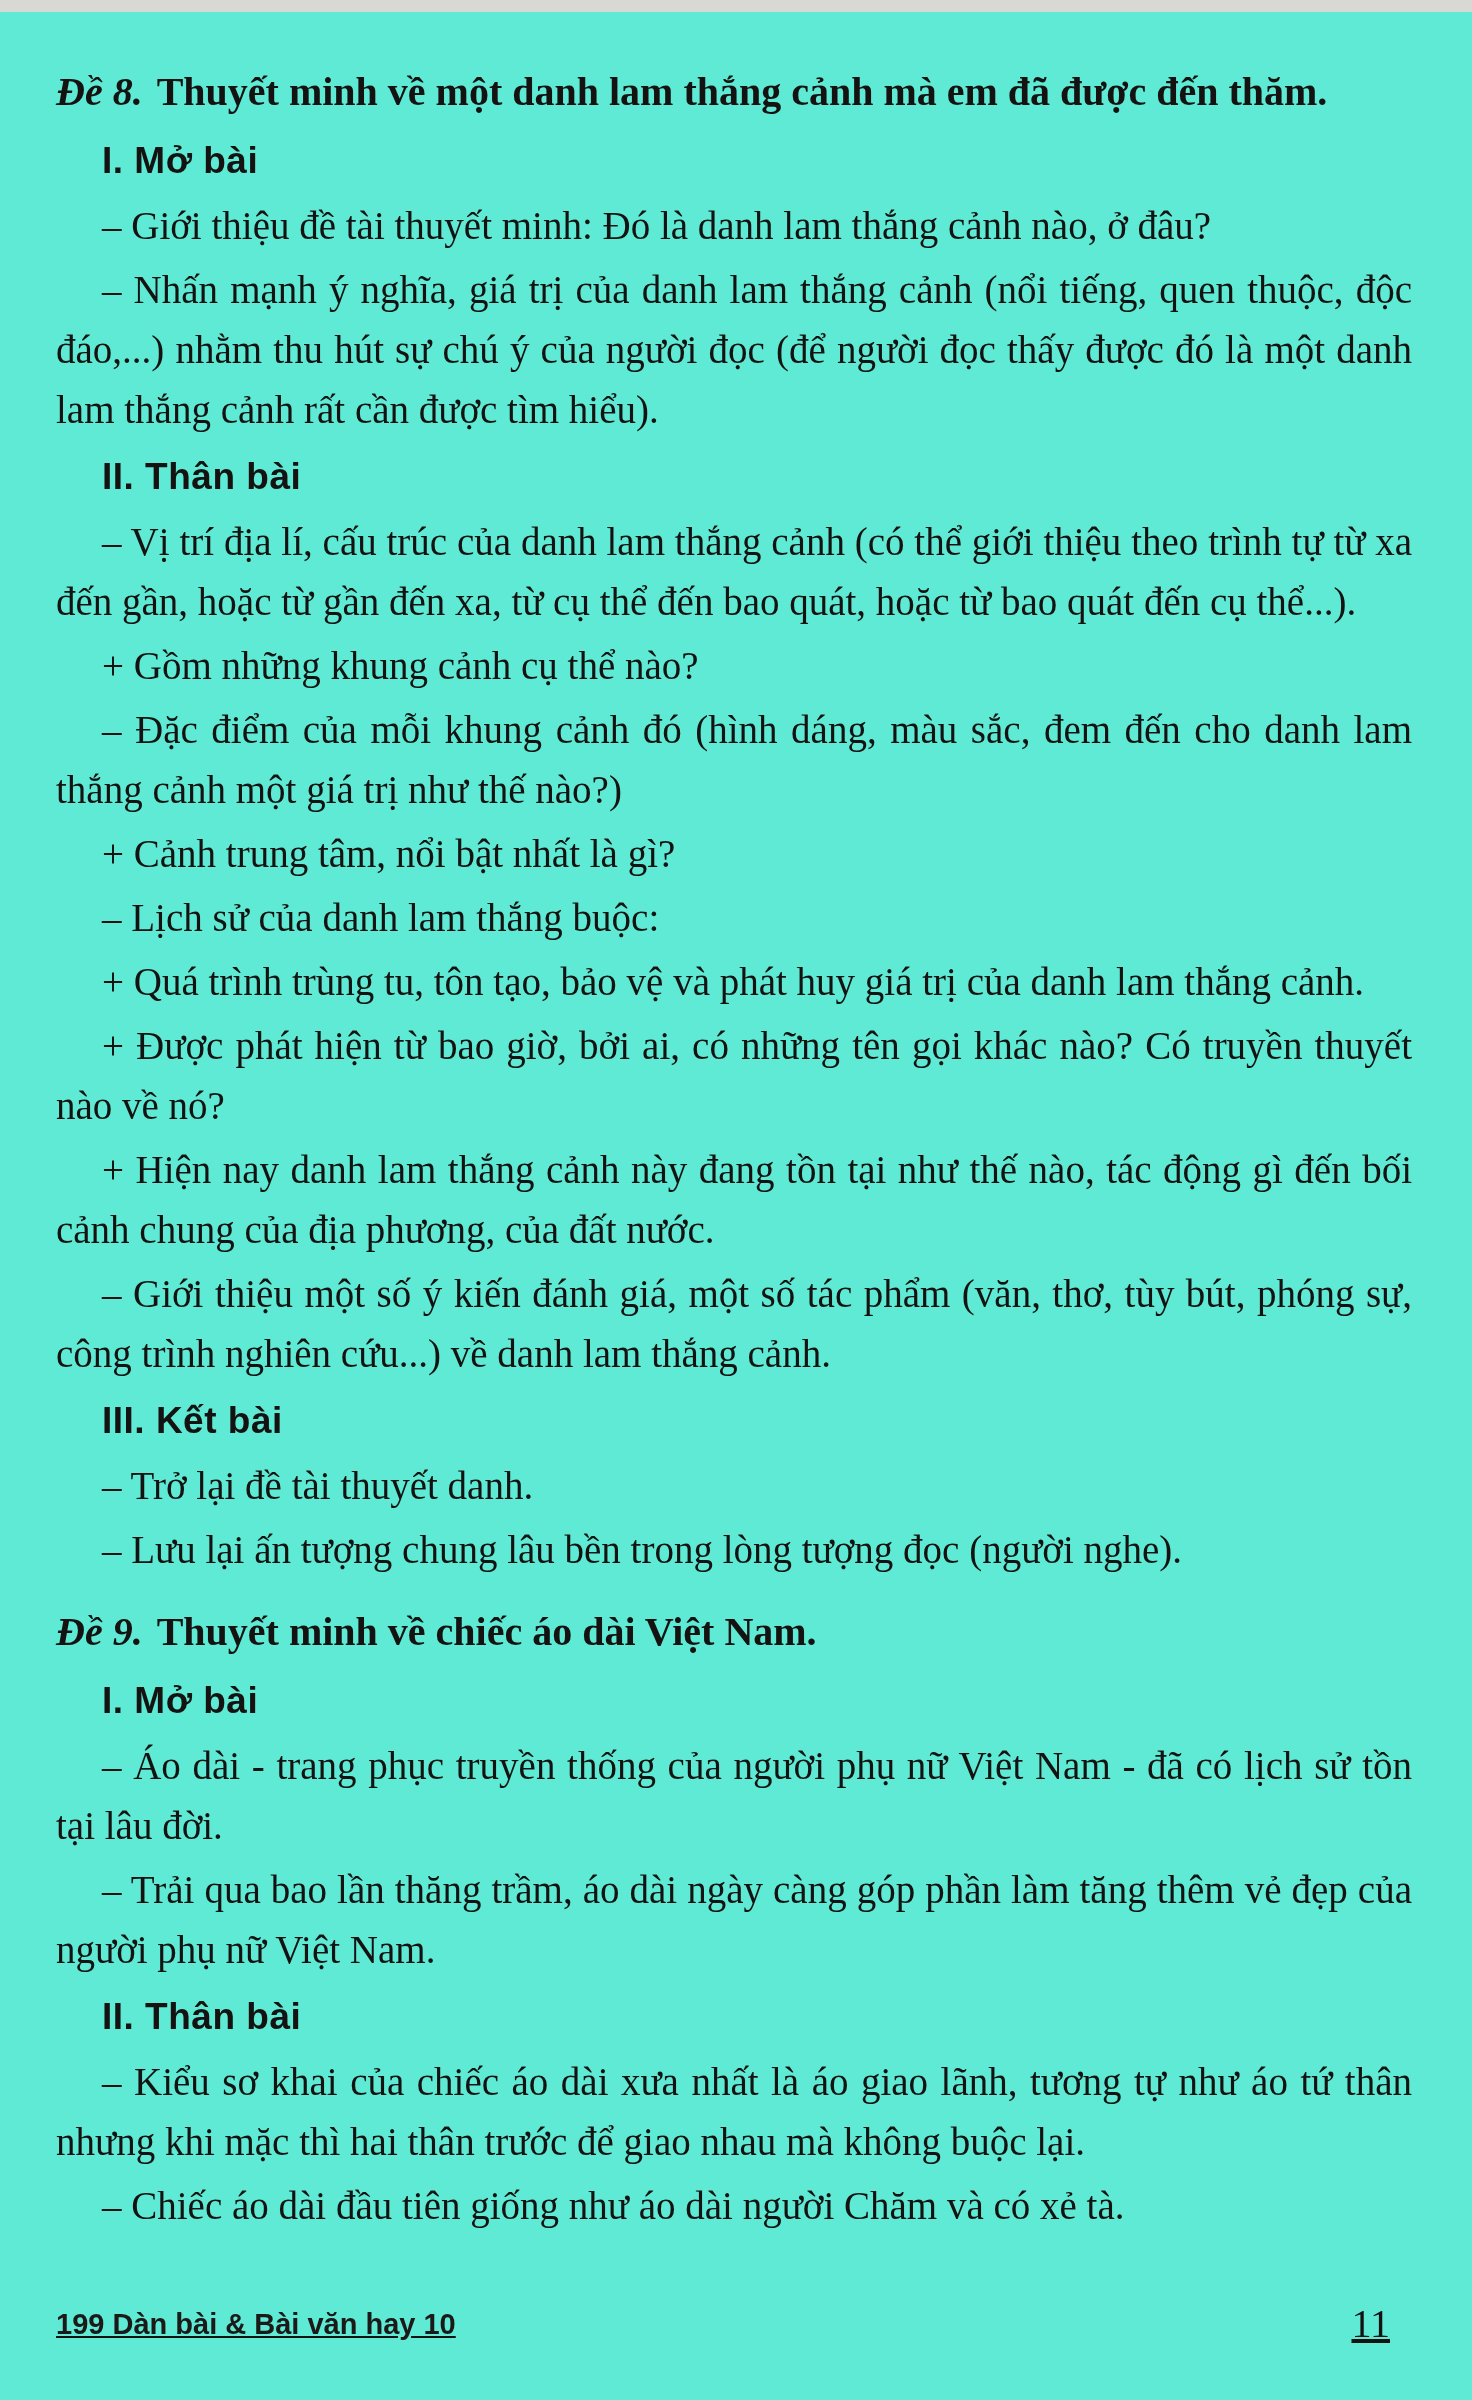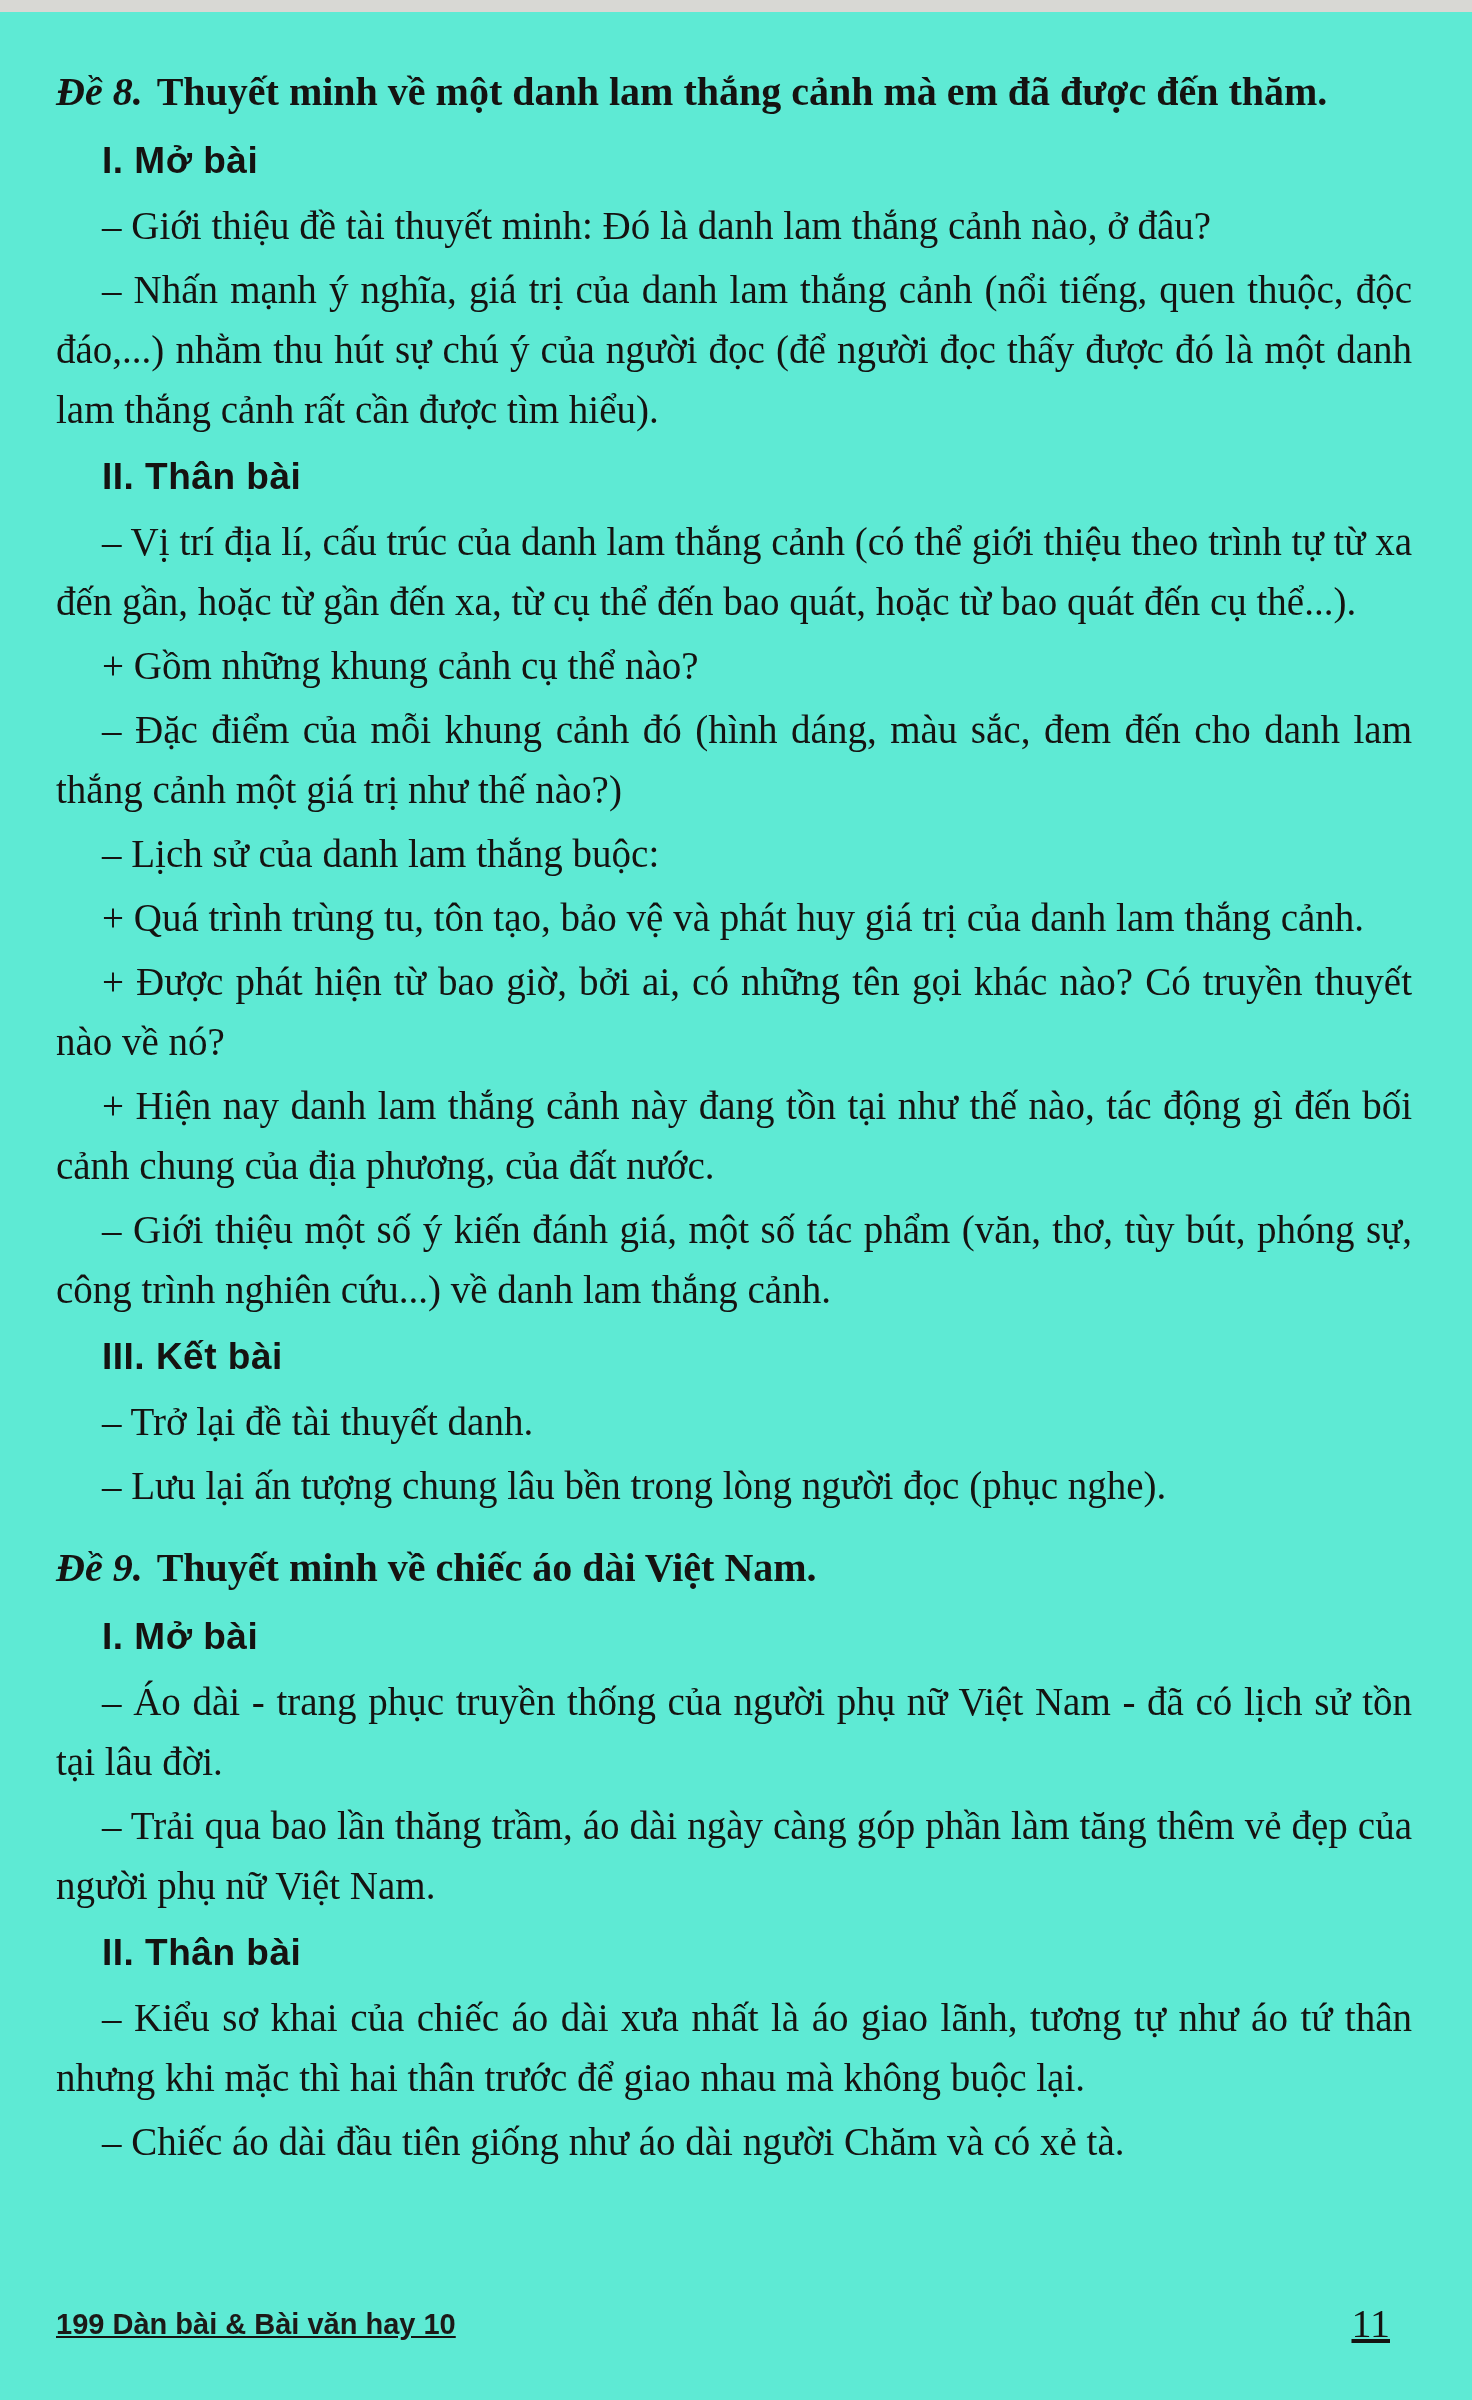--- a/index.html
+++ b/index.html
@@ -82,29 +82,30 @@
   </p>
 
   <div class="section-heading">I. Mở bài</div>
   <p class="outline-item">– Giới thiệu đề tài thuyết minh: Đó là danh lam thắng cảnh nào, ở đâu?</p>
   <p class="outline-item">– Nhấn mạnh ý nghĩa, giá trị của danh lam thắng cảnh (nổi tiếng, quen thuộc, độc đáo,...) nhằm thu hút sự chú ý của người đọc (để người đọc thấy được đó là một danh lam thắng cảnh rất cần được tìm hiểu).</p>
 
   <div class="section-heading">II. Thân bài</div>
   <p class="outline-item">– Vị trí địa lí, cấu trúc của danh lam thắng cảnh (có thể giới thiệu theo trình tự từ xa đến gần, hoặc từ gần đến xa, từ cụ thể đến bao quát, hoặc từ bao quát đến cụ thể...).</p>
   <p class="outline-item">+ Gồm những khung cảnh cụ thể nào?</p>
   <p class="outline-item">– Đặc điểm của mỗi khung cảnh đó (hình dáng, màu sắc, đem đến cho danh lam thắng cảnh một giá trị như thế nào?)</p>
+  <p class="outline-item">+ Cảnh trung tâm, nổi bật nhất là gì?</p>
   <p class="outline-item">– Lịch sử của danh lam thắng buộc:</p>
   <p class="outline-item">+ Quá trình trùng tu, tôn tạo, bảo vệ và phát huy giá trị của danh lam thắng cảnh.</p>
   <p class="outline-item">+ Được phát hiện từ bao giờ, bởi ai, có những tên gọi khác nào? Có truyền thuyết nào về nó?</p>
   <p class="outline-item">+ Hiện nay danh lam thắng cảnh này đang tồn tại như thế nào, tác động gì đến bối cảnh chung của địa phương, của đất nước.</p>
   <p class="outline-item">– Giới thiệu một số ý kiến đánh giá, một số tác phẩm (văn, thơ, tùy bút, phóng sự, công trình nghiên cứu...) về danh lam thắng cảnh.</p>
 
   <div class="section-heading">III. Kết bài</div>
   <p class="outline-item">– Trở lại đề tài thuyết danh.</p>
-  <p class="outline-item">– Lưu lại ấn tượng chung lâu bền trong lòng người đọc (phục nghe).</p>
+  <p class="outline-item">– Lưu lại ấn tượng chung lâu bền trong lòng tượng đọc (người nghe).</p>
 
   <p class="essay-title section-gap">
     <span class="de-label">Đề 9.</span><span>Thuyết minh về chiếc áo dài Việt Nam.</span>
   </p>
 
   <div class="section-heading">I. Mở bài</div>
   <p class="outline-item">– Áo dài - trang phục truyền thống của người phụ nữ Việt Nam - đã có lịch sử tồn tại lâu đời.</p>
   <p class="outline-item">– Trải qua bao lần thăng trầm, áo dài ngày càng góp phần làm tăng thêm vẻ đẹp của người phụ nữ Việt Nam.</p>
 
   <div class="section-heading">II. Thân bài</div>

